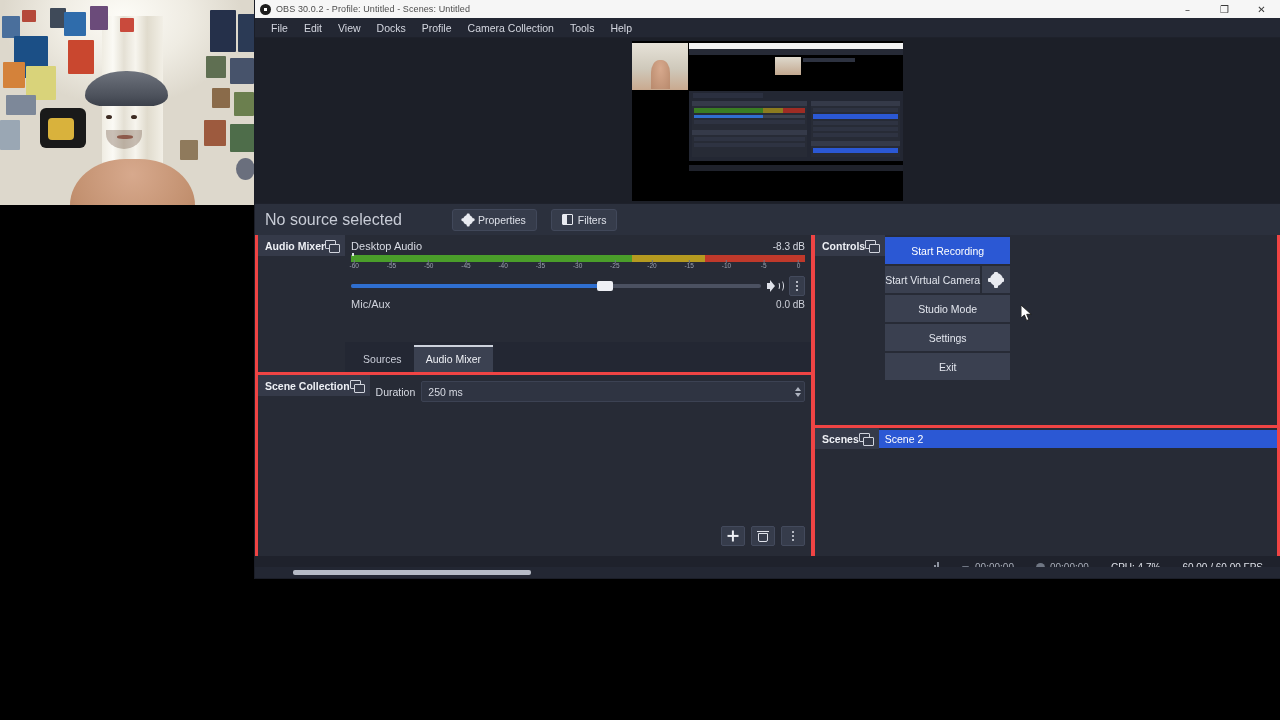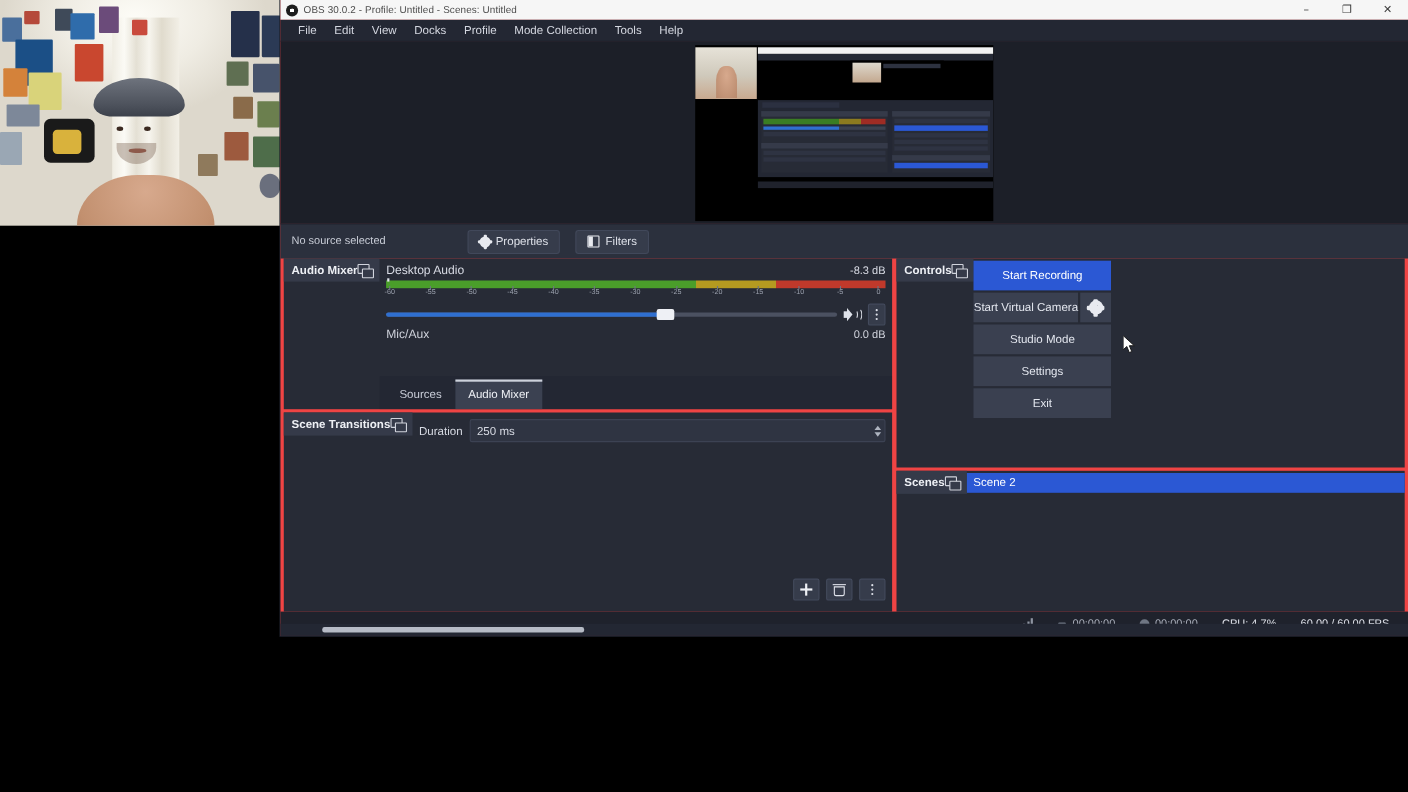--- a/index.html
+++ b/index.html
@@ -123,21 +123,21 @@
   .np-slider { height: 3px; margin: 2px 2px; background: linear-gradient(90deg,#2f6fd0 0%,#2f6fd0 62%,#3c4250 62%,#3c4250 100%); }
   .np-row { height: 4px; background: #2e3342; margin: 2px; }
   .np-blue { height: 5px; background: #2b58d4; margin: 2px; }
   .np-status { position: absolute; left: 57px; right: 0; bottom: 30px; height: 6px; background: #1f222c; }
 
   
   .source-bar {
     flex: none; height: 32px; background: #2b303d; display: flex; align-items: center;
     padding: 0 10px; gap: 14px; border-top: 1px solid #1e212b;
   }
-  .no-source { font-size: 10px; color: #c8ccd6; margin-right: 60px; }
+  .no-source { font-size: 16px; color: #c8ccd6; margin-right: 36px; }
   .sb-btn {
     display: flex; align-items: center; gap: 5px; background: #363c4b;
     border: 1px solid #41485a; border-radius: 3px; padding: 4px 10px;
     font-size: 10.5px; color: #dde0e8;
   }
   .ico-gear {
     width: 10px; height: 10px; border-radius: 50%;
     background: radial-gradient(circle at 50% 50%, #2b303d 0 26%, #e8eaf0 28% 100%);
     position: relative; flex: none;
   }
@@ -422,21 +422,21 @@
         <div class="tb-btn close">✕</div>
       </div>
     </div>
 
     <div class="menubar">
       <div class="menu-item">File</div>
       <div class="menu-item">Edit</div>
       <div class="menu-item">View</div>
       <div class="menu-item">Docks</div>
       <div class="menu-item">Profile</div>
-      <div class="menu-item">Mode Collection</div>
+      <div class="menu-item">Camera Collection</div>
       <div class="menu-item">Tools</div>
       <div class="menu-item">Help</div>
     </div>
 
     <div class="preview-wrap">
       <div class="preview-canvas">
         <div class="np-cam"></div>
         <div class="np-topbar"></div>
         <div class="np-menu"></div>
         <div class="np-prev">
@@ -544,21 +544,21 @@
 
             <div class="dock-tabs">
               <div class="dtab">Sources</div>
               <div class="dtab active">Audio Mixer</div>
             </div>
           </div>
         </div>
 
         <div class="dock" style="flex:1;">
           <div class="dock-title">
-            <span class="t">Scene Transitions</span>
+            <span class="t">Scene Collection</span>
             <span class="sp"></span>
             <span class="ico-float"></span>
           </div>
           <div class="st-body">
             <div class="dur-row">
               <span class="dur-label">Duration</span>
               <div class="combo" style="flex:1;">
                 <span>250 ms</span>
                 <span class="spin">
                     <i></i>

